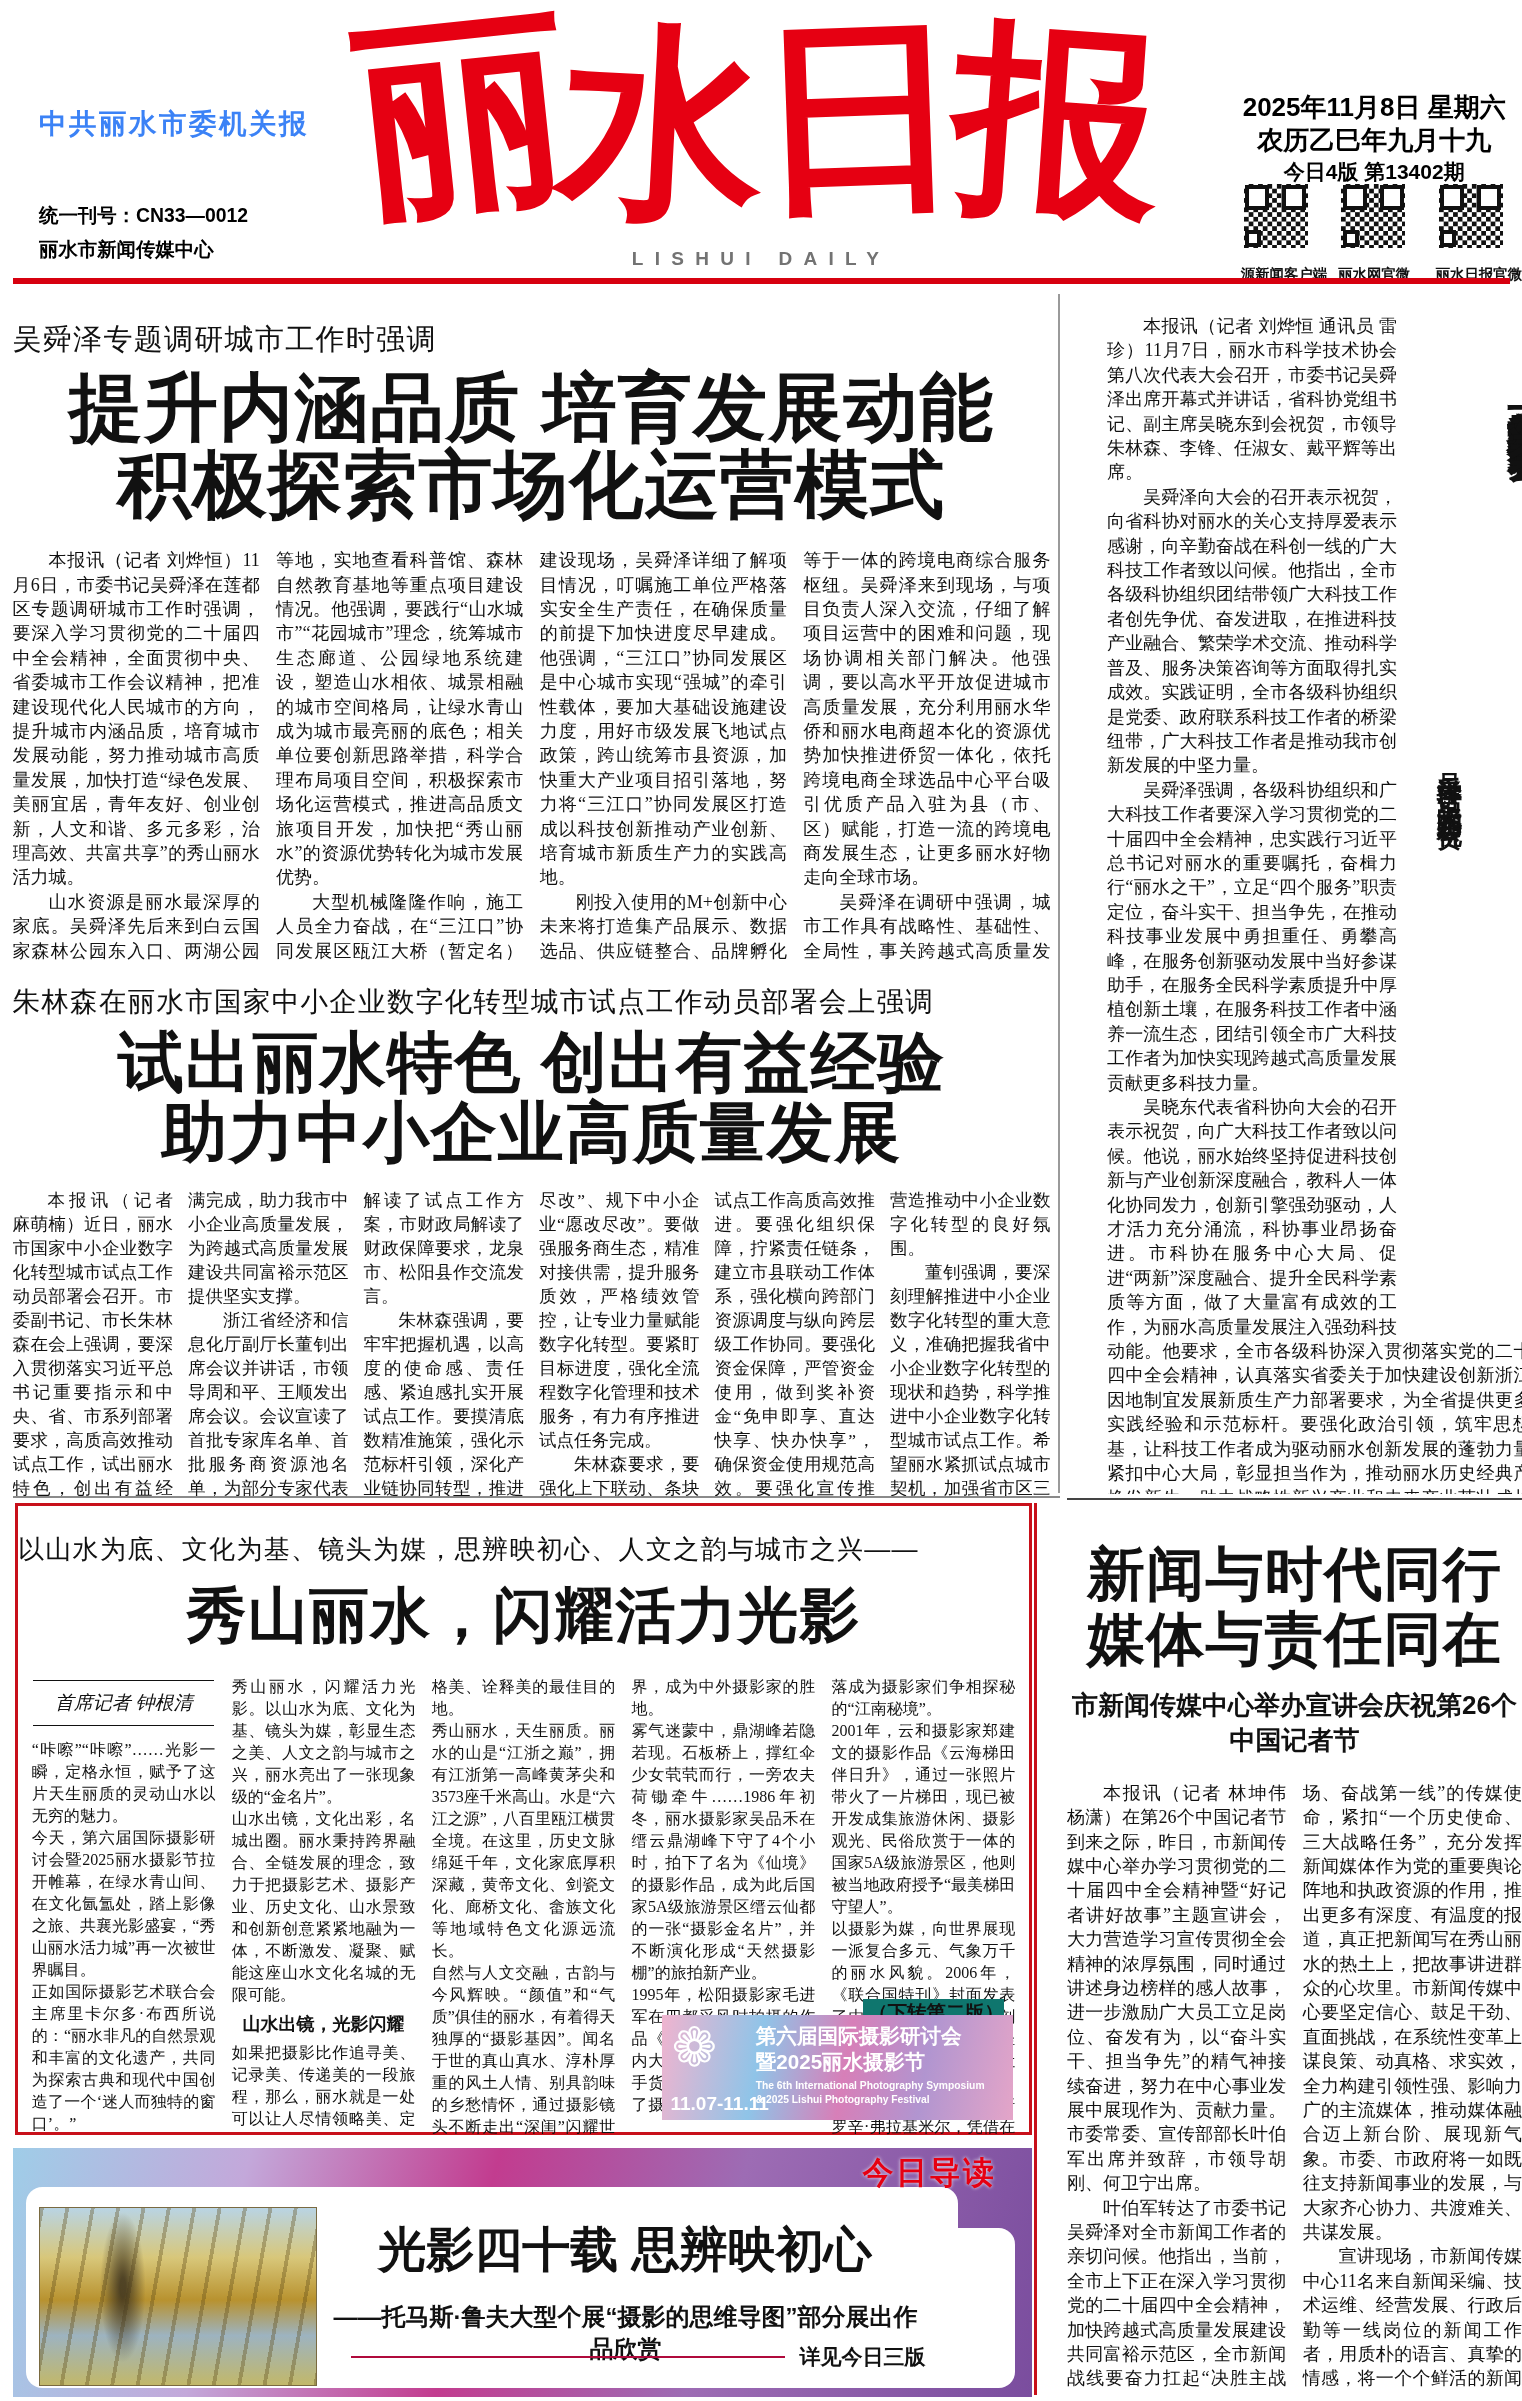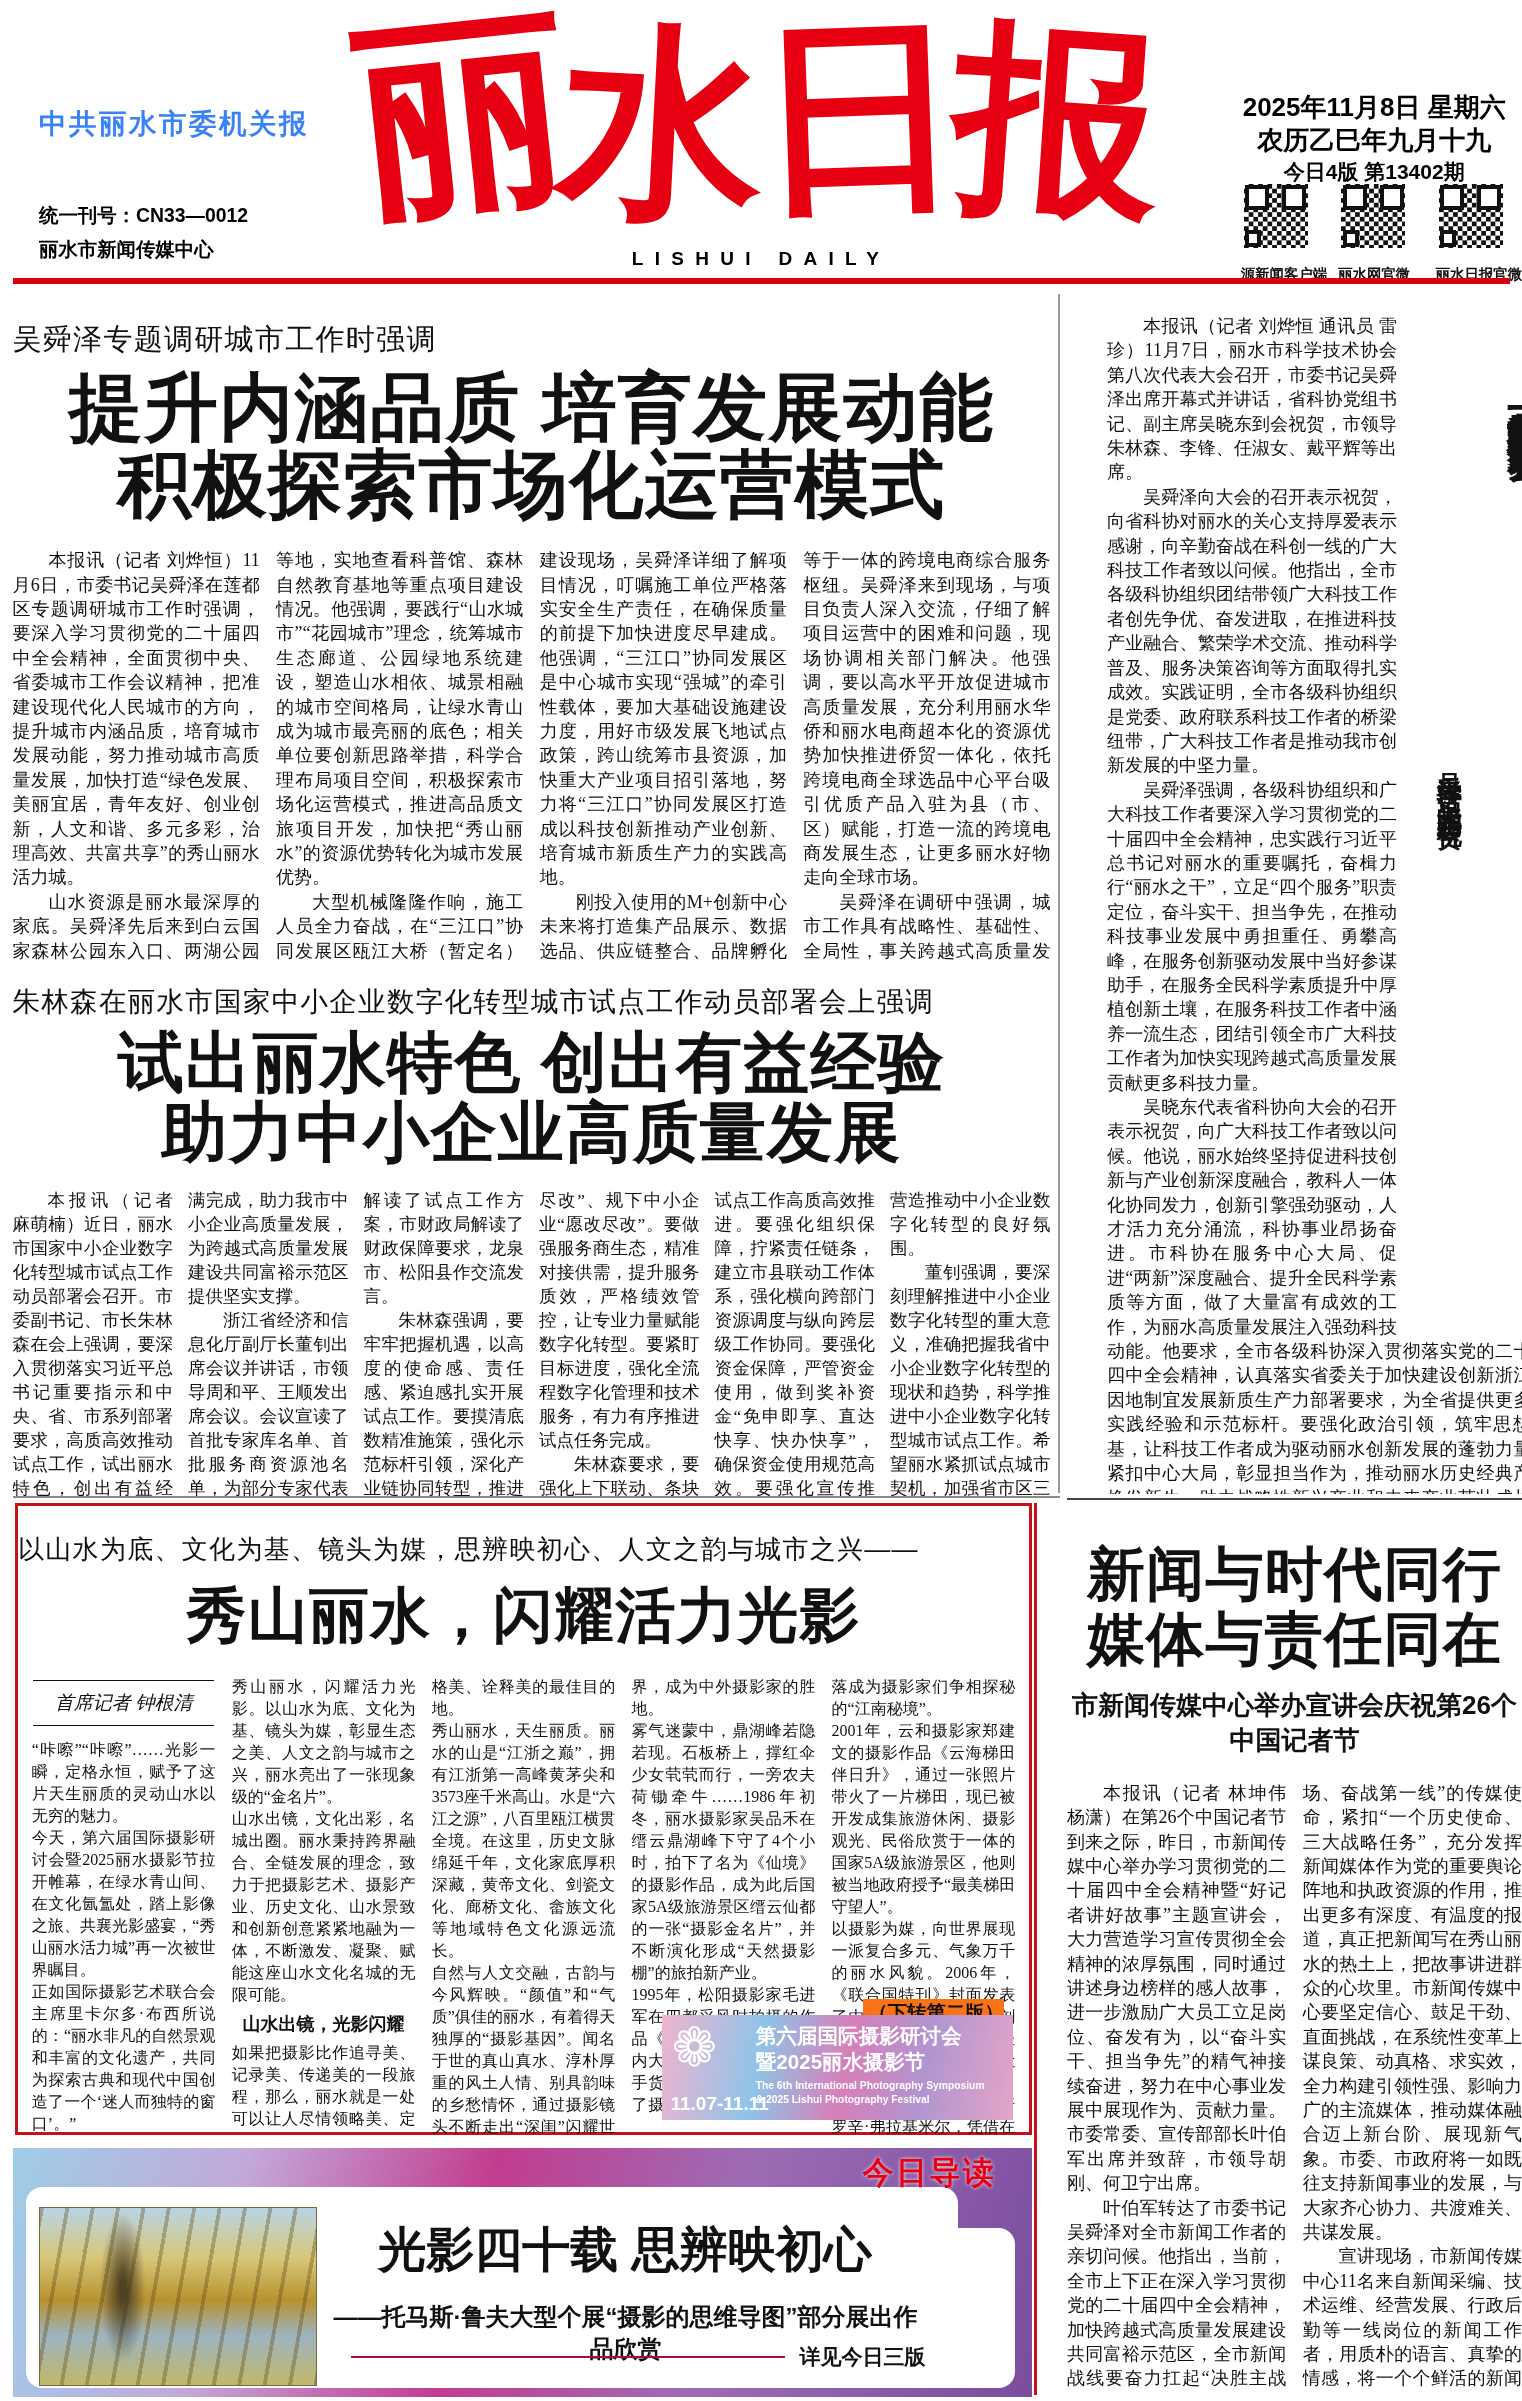--- a/index.html
+++ b/index.html
@@ -16,21 +16,21 @@
          font-weight:700; font-size:19.4px; line-height:34px; color:#000; }
   .mast { position:absolute; left:50%; top:10px; transform:translateX(-50%); display:flex; align-items:flex-start; }
   .mast span { font-family:"DejaVu Serif","Liberation Serif",serif; font-weight:900; font-size:206px;
          line-height:1; color:#e60012; margin:0 -3.8px; display:block; }
   .mast span:nth-child(1){ transform:rotate(-6deg) scale(1.03); }
   .mast span:nth-child(2){ transform:rotate(3deg) translateY(10px); }
   .mast span:nth-child(3){ transform:rotate(-2deg) translateY(2.5px); }
   .mast span:nth-child(4){ transform:rotate(4deg) translateY(7.5px); }
   .mast-en { position:absolute; left:50%; top:248px; transform:translateX(-50%);
          font-family:"Liberation Sans","DejaVu Sans",sans-serif; font-weight:900; font-size:19px;
-         letter-spacing:11.3px; color:#000000; white-space:nowrap; }
+         letter-spacing:11.3px; color:#737373; white-space:nowrap; }
   .dateblock { position:absolute; right:16.3px; top:91px; text-align:center;
          font-family:"Liberation Sans","DejaVu Sans",sans-serif; font-weight:900; color:#000; }
   .dateblock .d1 { font-size:26px; line-height:33px; }
   .dateblock .d2 { font-size:26px; line-height:33px; }
   .dateblock .d3 { font-size:21px; line-height:29px; font-weight:700; }
   .qrrow { position:absolute; right:16.3px; top:183px; display:flex; gap:27.5px; }
   .qritem { width:70px; text-align:center; }
   .qr { width:66px; height:66px; margin:0 auto; position:relative; border:1.9px solid #fff;
         background:repeating-conic-gradient(#111 0% 25%, #fff 25% 50%); background-size:9.4px 9.4px; }
   .qr::before, .qr::after, .qr i { content:""; position:absolute; width:16.3px; height:16.3px;
@@ -89,21 +89,21 @@
   #box-photo .headline { margin-top:8.8px; font-size:60px; }
   #box-photo .cols { margin:19px 13.8px 0; height:464px; column-count:5; column-gap:16.3px;
             font-size:16px; line-height:22px; text-align:justify; overflow:hidden; column-fill:auto; }
   #box-photo .cols > div[data-bind-list] { display:contents; }
   .byline-box { border-top:1.9px solid #111; border-bottom:1.9px solid #111; padding:11.3px 2.5px;
             margin:3.8px 1.3px 12.5px; font-style:italic; font-size:19px; text-align:center;
             break-inside:avoid; }
   .subhead-inline { font-family:"Liberation Sans","DejaVu Sans",sans-serif; font-weight:900;
             font-size:18px; text-align:center; text-indent:0; margin:7.5px 0 6.3px; break-after:avoid; }
   .turn-note { position:absolute; right:25px; top:493px; font-weight:900; font-size:19.4px;
-            font-family:"Liberation Sans","DejaVu Sans",sans-serif; background:#f97316; padding-left:5px; }
+            font-family:"Liberation Sans","DejaVu Sans",sans-serif; background:#0f766e; padding-left:5px; }
   .fest-logo { position:absolute; right:16.3px; bottom:12.5px; width:351px; height:105px; color:#fff;
             background:linear-gradient(100deg,#f0b4cf 0%,#8fc4e8 28%,#d77fb8 52%,#b195d0 74%,#e4a5c8 100%);
             overflow:hidden; }
   .fest-flower { position:absolute; left:10px; top:6.3px; font-size:54px; line-height:1; color:#fff; }
   .fest-dates { position:absolute; left:8.8px; bottom:5px; font-family:"Liberation Sans","DejaVu Sans",sans-serif;
             font-weight:900; font-size:19px; }
   .fest-text { position:absolute; left:94px; top:8.8px; right:6.3px; }
   .fest-cn { font-family:"Liberation Sans","DejaVu Sans",sans-serif; font-weight:900; font-size:20.6px; line-height:26px; }
   .fest-en { font-size:10.3px; line-height:13.8px; font-weight:700; margin-top:3.8px;
             font-family:"Liberation Sans","DejaVu Sans",sans-serif; }

